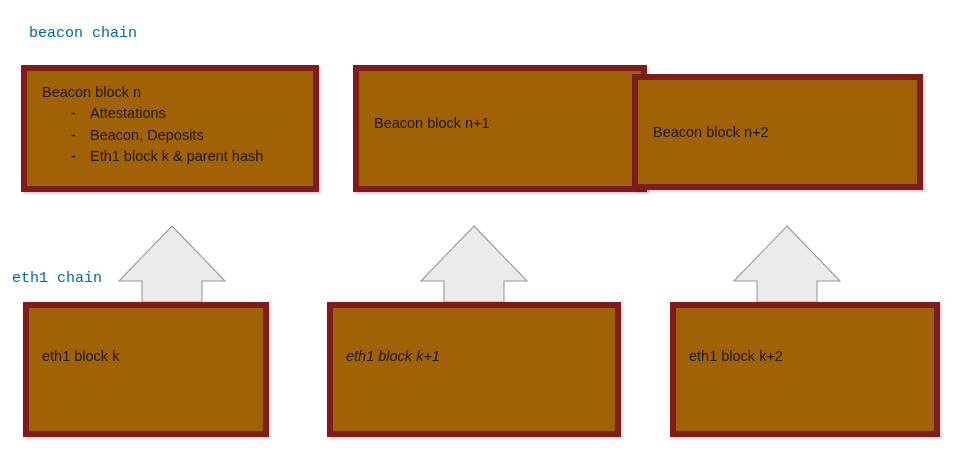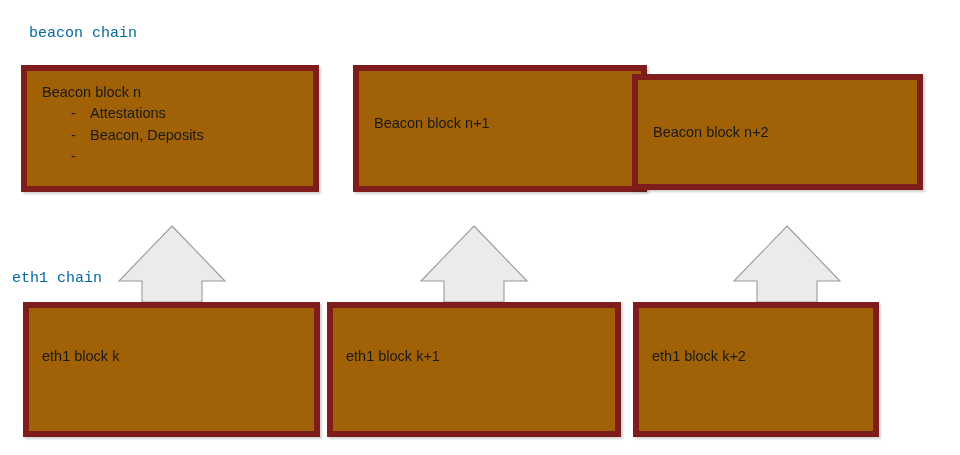--- a/index.html
+++ b/index.html
@@ -75,23 +75,23 @@
   .bullet-dash {
     position: absolute;
     left: 29px;
     top: 0;
     font-size: 14.5px;
     line-height: 21.5px;
     color: #1a1a1a;
   }
 
   
-  #eth1-block-0 { left: 23px;  top: 302px; width: 297px; height: 135px; }
-  #eth1-block-1 { left: 327px; top: 302px; width: 294px; height: 135px; }
-  #eth1-block-2 { left: 633px; top: 302px; width: 246px; height: 135px; padding-left: 48px; }
+  #eth1-block-0 { left: 23px;  top: 302px; width: 246px; height: 135px; }
+  #eth1-block-1 { left: 327px; top: 302px; width: 294px; height: 135px; font-style: italic; }
+  #eth1-block-2 { left: 670px; top: 302px; width: 270px; height: 135px; padding-left: 48px; }
   .eth1-row .block-title { left: 13px; top: 38px; }
 
   
   .arrow-svg {
     position: absolute;
     top: 218px;
     height: 92px;
     width: 120px;
     overflow: visible;
   }
@@ -122,20 +122,21 @@
         <li class="bullet-item">
           <span class="bullet-dash">-</span>
           <span>Attestations</span>
         </li>
         <li class="bullet-item">
           <span class="bullet-dash">-</span>
           <span>Beacon, Deposits</span>
         </li>
         <li class="bullet-item">
           <span class="bullet-dash">-</span>
+          <span>Eth1 block k &amp; parent hash</span>
         </li>
       </ul>
     </div>
 
     <div class="block" id="beacon-block-1">
       <div class="block-title">Beacon block n+1</div>
     </div>
 
     <div class="block" id="beacon-block-2">
       <div class="block-title">Beacon block n+2</div>

